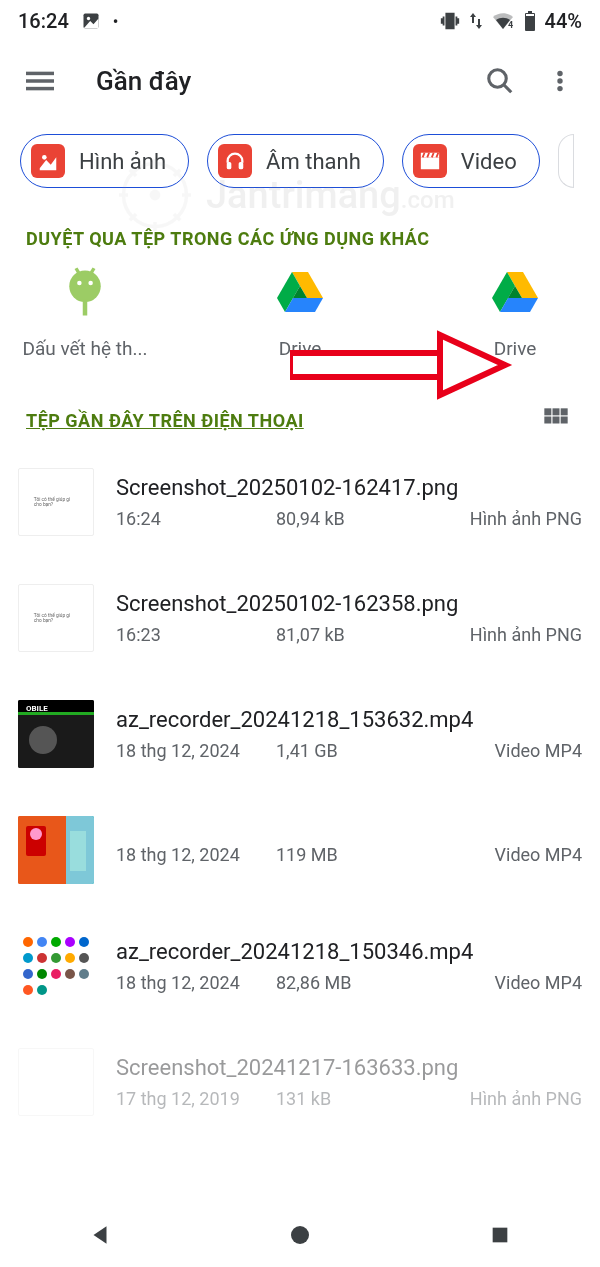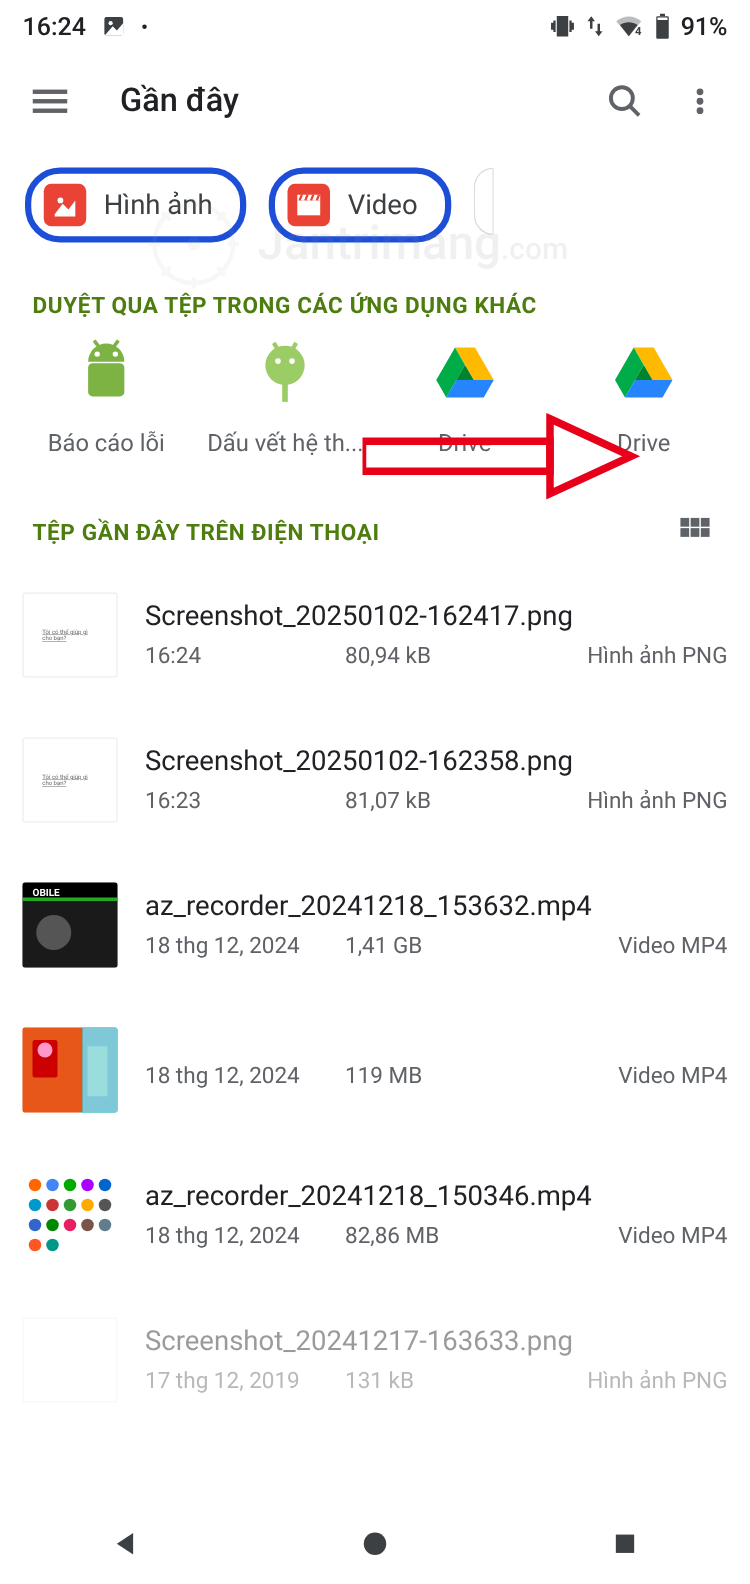--- a/index.html
+++ b/index.html
@@ -12,41 +12,41 @@
   .status-icon { display: inline-flex; align-items: center; }
 
   
   .app-bar { height: 78px; display: flex; align-items: center; padding: 0 16px; gap: 12px; }
   .hamburger { width: 48px; height: 48px; display: flex; align-items: center; justify-content: center; }
   .app-title { font-size: 26px; font-weight: 500; flex: 1; padding-left: 20px; }
   .app-action { width: 48px; height: 48px; display: flex; align-items: center; justify-content: center; }
 
   
   .chips-row { display: flex; gap: 18px; padding: 14px 10px 22px 20px; overflow: hidden; }
-  .chip { display: flex; align-items: center; gap: 14px; border: 5px solid #1d4ed8; border-radius: 28px; padding: 8px 22px 8px 10px; font-size: 22px; color: #3c4043; white-space: nowrap; }
+  .chip { display: flex; align-items: center; gap: 14px; border: 1px solid #1d4ed8; border-radius: 28px; padding: 8px 22px 8px 10px; font-size: 22px; color: #3c4043; white-space: nowrap; }
   .chip-icon { width: 34px; height: 34px; border-radius: 6px; display: inline-flex; align-items: center; justify-content: center; }
   .chip-partial { border: 1px solid #dadce0; border-radius: 28px 0 0 28px; width: 16px; height: 54px; }
 
   
   .section-title { font-size: 18px; font-weight: 700; letter-spacing: 0.5px; color: #4d7c0f; padding: 18px 26px 14px; }
 
   
   .apps-row { display: flex; justify-content: space-between; padding: 0 20px 16px; }
   .app-slot { width: 130px; display: flex; flex-direction: column; align-items: center; gap: 14px; }
   .app-icon-box { width: 60px; height: 60px; display: flex; align-items: center; justify-content: center; }
   .app-label { font-size: 19px; color: #5f6368; text-align: center; white-space: nowrap; overflow: hidden; text-overflow: ellipsis; max-width: 130px; }
 
   
   .recent-header { display: flex; align-items: center; justify-content: space-between; padding: 30px 30px 10px 26px; }
   .grid-toggle { display: inline-flex; }
 
   
   .file-list { padding: 0 12px; }
   .file-row { display: flex; align-items: center; gap: 22px; padding: 24px 6px; }
-  .thumb { width: 76px; height: 68px; background: #f1f3f4; border-radius: 2px; flex-shrink: 0; background-size: cover; background-position: center; display:flex; align-items:center; justify-content:center; font-size:8px; color:#999; overflow:hidden;text-decoration:underline;}
+  .thumb { width: 76px; height: 68px; background: #f1f3f4; border-radius: 2px; flex-shrink: 0; background-size: cover; background-position: center; display:flex; align-items:center; justify-content:center; font-size:8px; color:#999; overflow:hidden;}
   .file-info { flex: 1; min-width: 0; }
   .file-name { font-size: 22px; color: #202124; white-space: nowrap; overflow: hidden; text-overflow: ellipsis; }
   .file-meta { display: flex; gap: 20px; font-size: 18px; color: #5f6368; margin-top: 8px; }
   .file-meta span:nth-child(1){ width:140px;}
   .file-meta span:nth-child(2){ width:110px;}
   .file-meta span:nth-child(3){ flex:1; text-align:right;}
 
   
   .nav-bar { position: absolute; bottom: 0; left: 0; right: 0; height: 64px; background: rgba(255,255,255,0.88); display: flex; align-items: center; justify-content: space-around; }
   .nav-btn { width: 80px; height: 48px; display: flex; align-items: center; justify-content: center; }
@@ -101,21 +101,21 @@
           <text x="17" y="17" font-size="9" fill="#3c4043" font-weight="700">4</text>
         </svg>
     </span>
     <span class="status-icon">
       <svg width="14" height="22" viewBox="0 0 14 22" fill="#3c4043">
           <rect x="2" y="3" width="10" height="18" rx="1"></rect>
           <rect x="5" y="1" width="4" height="2"></rect>
           <rect x="3" y="4" width="8" height="2" fill="#fff"></rect>
         </svg>
     </span>
-    <span>91%</span>
+    <span>44%</span>
   </div>
 </div>
 
 <div class="app-bar">
   <div class="hamburger">
     <svg width="28" height="28" viewBox="0 0 24 24" fill="#5f6368">
         <rect y="4" width="24" height="3"></rect>
         <rect y="10.5" width="24" height="3"></rect>
         <rect y="17" width="24" height="3"></rect>
       </svg>
@@ -142,46 +142,43 @@
       <svg width="22" height="22" viewBox="0 0 24 24" fill="#fff">
           <circle cx="8" cy="8" r="2.5"></circle>
           <path d="M3 20 L10 11 L15 16 L21 8 V22 H3 Z"></path>
         </svg>
     </span>
     <span>Hình ảnh</span>
   </div>
   <div class="chip">
     <span class="chip-icon" style="background:#ea4335;">
       <svg width="22" height="22" viewBox="0 0 24 24" fill="#fff">
+          <path d="M4 14 V12 a8 8 0 0 1 16 0 V14" stroke="#fff" stroke-width="2.5" fill="none"></path>
+          <rect x="3" y="13" width="5" height="8" rx="2"></rect>
+          <rect x="16" y="13" width="5" height="8" rx="2"></rect>
+        </svg>
+    </span>
+    <span>Âm thanh</span>
+  </div>
+  <div class="chip">
+    <span class="chip-icon" style="background:#ea4335;">
+      <svg width="22" height="22" viewBox="0 0 24 24" fill="#fff">
           <rect x="2" y="8" width="20" height="13"></rect>
           <path d="M2 3 H22 V8 H2 Z" fill="#fff"></path>
           <path d="M6 3 L4 8 M11 3 L9 8 M16 3 L14 8 M21 3 L19 8" stroke="#ea4335" stroke-width="2"></path>
         </svg>
     </span>
     <span>Video</span>
   </div>
   <div class="chip-partial"></div>
 </div>
 
 <div class="section-title">DUYỆT QUA TỆP TRONG CÁC ỨNG DỤNG KHÁC</div>
 
 <div class="apps-row">
-  <div class="app-slot">
-    <div class="app-icon-box">
-      <svg width="58" height="58" viewBox="0 0 24 24" fill="#7cb342">
-          <path d="M6 8 a6 6 0 0 1 12 0 H6 Z"></path>
-          <circle cx="9" cy="5.5" r="0.9" fill="#fff"></circle>
-          <circle cx="15" cy="5.5" r="0.9" fill="#fff"></circle>
-          <rect x="6" y="8.5" width="12" height="11" rx="1.5"></rect>
-          <line x1="8" y1="1" x2="9.5" y2="3" stroke="#7cb342" stroke-width="1.2"></line>
-          <line x1="16" y1="1" x2="14.5" y2="3" stroke="#7cb342" stroke-width="1.2"></line>
-        </svg>
-    </div>
-    <div class="app-label">Báo cáo lỗi</div>
-  </div>
   <div class="app-slot">
     <div class="app-icon-box">
       <svg width="54" height="54" viewBox="0 0 24 24" fill="#9ccc65">
           <circle cx="12" cy="9" r="7"></circle>
           <circle cx="9.5" cy="7.5" r="1" fill="#fff"></circle>
           <circle cx="14.5" cy="7.5" r="1" fill="#fff"></circle>
           <line x1="8" y1="1" x2="9.5" y2="3.5" stroke="#9ccc65" stroke-width="1.5"></line>
           <line x1="16" y1="1" x2="14.5" y2="3.5" stroke="#9ccc65" stroke-width="1.5"></line>
           <rect x="11" y="15" width="2" height="7"></rect>
         </svg>
@@ -207,21 +204,21 @@
           <path d="M17 2 L2 28 L10 42 L25 16 Z" fill="#00ac47"></path>
           <path d="M48 28 L40 42 L10 42 L18 28 Z" fill="#2684fc"></path>
           <path d="M32 28 L25 16 L18 28 Z" fill="#00832d"></path>
         </svg>
     </div>
     <div class="app-label">Drive</div>
   </div>
 </div>
 
 <div class="recent-header">
-  <div class="section-title" style="padding:0;">TỆP GẦN ĐÂY TRÊN ĐIỆN THOẠI</div>
+  <div class="section-title" style="padding:0;text-decoration:underline;">TỆP GẦN ĐÂY TRÊN ĐIỆN THOẠI</div>
   <div class="grid-toggle">
     <svg width="28" height="28" viewBox="0 0 24 24" fill="#5f6368">
         <rect x="2" y="2" width="6" height="6"></rect>
         <rect x="9" y="2" width="6" height="6"></rect>
         <rect x="16" y="2" width="6" height="6"></rect>
         <rect x="2" y="9" width="6" height="6"></rect>
         <rect x="9" y="9" width="6" height="6"></rect>
         <rect x="16" y="9" width="6" height="6"></rect>
       </svg>
   </div>

